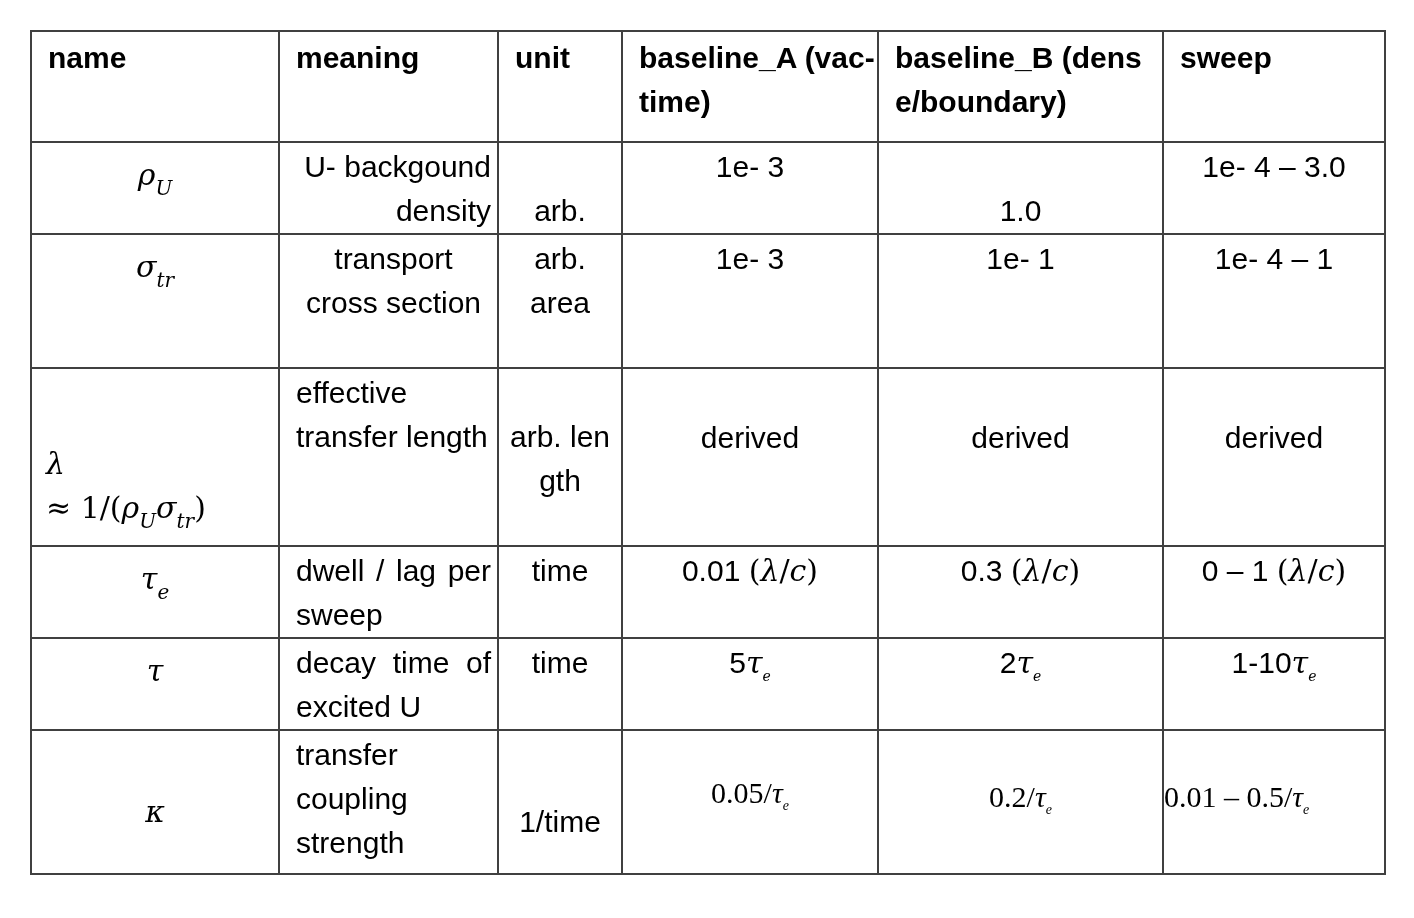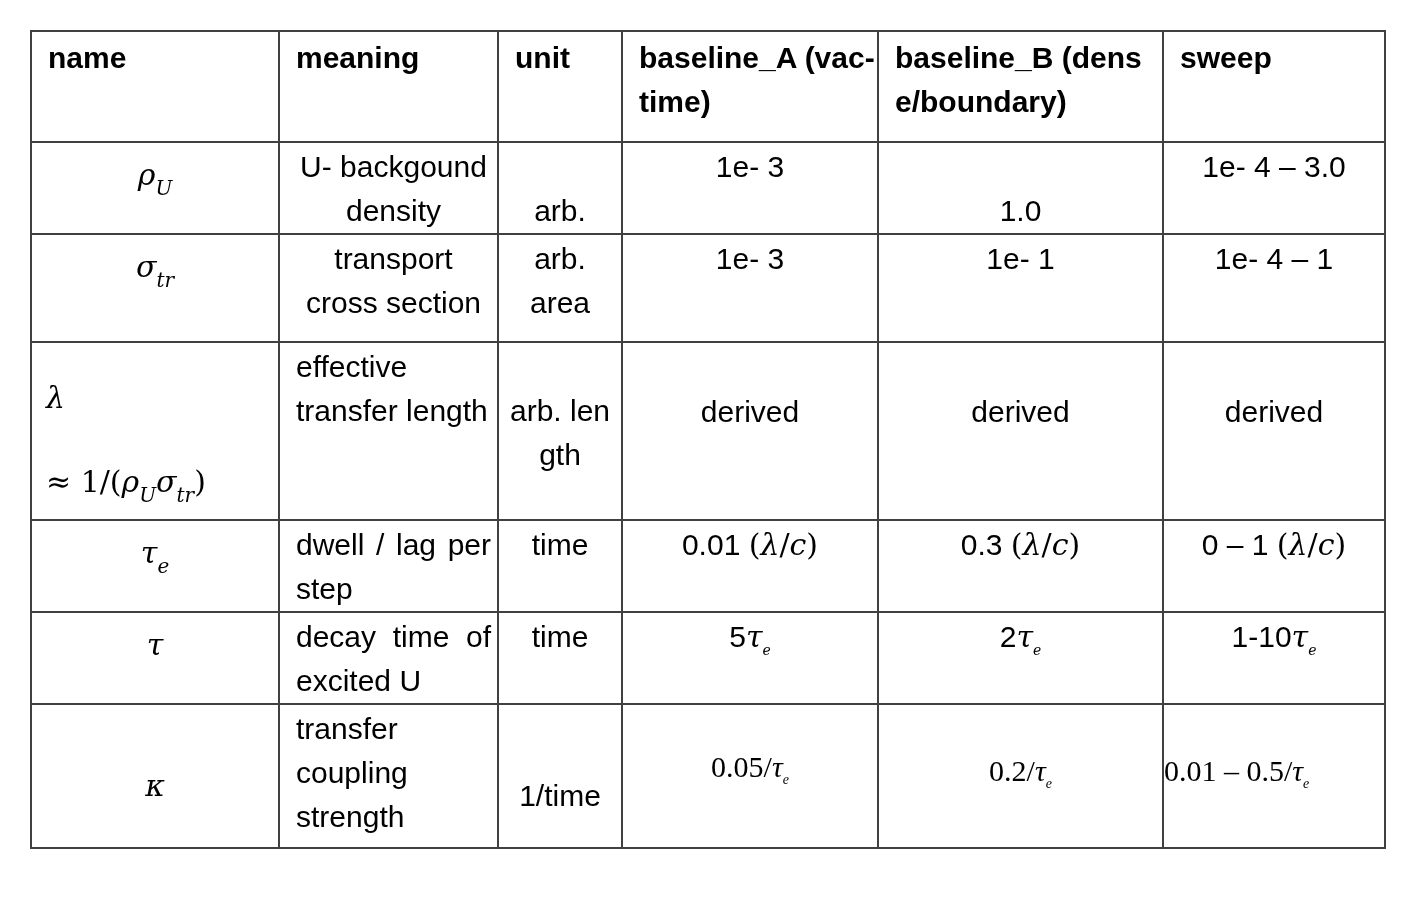--- a/index.html
+++ b/index.html
@@ -20,21 +20,21 @@
   }
   th { font-weight: bold; text-align: left; padding: 4px 0 0 16px !important; }
   .col-name { width: 248px; }
   .col-meaning { width: 219px; }
   .col-unit { width: 124px; }
   .col-a { width: 256px; }
   .col-b { width: 285px; }
   .col-sweep { width: 222px; }
   .r-head { height: 111px; }
   .r1 { height: 89px; }
-  .r2 { height: 108px; }
+  .r2 { height: 134px; }
   .r3 { height: 178px; }
   .r4 { height: 89px; border-radius: 26px; }
   .r5 { height: 89px; }
   .r6 { height: 144px; }
   .sym { text-align: center; font-family: "DejaVu Serif", serif; font-style: italic; font-size: 40px; line-height: 50px; padding-top: 10px !important; }
   .sym sub { font-size: 20px; vertical-align: -10px; }
   .meaning { padding: 2px 6px 0 16px !important; text-align: justify; }
   .unit { text-align: center; padding-top: 2px !important; }
   .val { text-align: center; padding-top: 2px !important; }
   .mid { vertical-align: middle !important; }
@@ -64,51 +64,51 @@
     <th>name</th>
     <th>meaning</th>
     <th>unit</th>
     <th>baseline_A (vac- time)</th>
     <th style="word-break: break-all;">baseline_B (dense/boundary)</th>
     <th>sweep</th>
   </tr>
 
   <tr class="r1">
     <td class="sym"><span>ρ</span><sub>U</sub></td>
-    <td class="meaning" style="word-break: break-all; text-align:center;">U- backgound density</td>
+    <td class="meaning" style="word-break: break-all; text-align:right;">U- backgound density</td>
     <td class="unit bottom-text">arb.</td>
     <td class="val">1e- 3</td>
     <td class="val bottom-text">1.0</td>
     <td class="val">1e- 4 – 3.0</td>
   </tr>
 
   <tr class="r2">
     <td class="sym"><span>σ</span><sub>tr</sub></td>
     <td class="meaning" style="text-align:center;margin-top:16px;">transport cross section</td>
     <td class="unit" style="padding-left:10px;padding-right:10px;">arb. area</td>
     <td class="val">1e- 3</td>
     <td class="val">1e- 1</td>
     <td class="val">1e- 4 – 1</td>
   </tr>
 
   <tr class="r3">
     <td class="lambda-cell">
       <div><i>λ</i></div>
-      <div style="white-space:nowrap;margin-top:40px;"><span>≈ 1/(</span><i>ρ</i><sub>U</sub><i>σ</i><sub>tr</sub><span>)</span></div>
+      <div style="white-space:nowrap;"><span>≈ 1/(</span><i>ρ</i><sub>U</sub><i>σ</i><sub>tr</sub><span>)</span></div>
     </td>
     <td class="meaning" style="text-align:left;">effective transfer length</td>
     <td class="unit" style="padding:46px 10px 0 10px !important; word-break: break-all;">arb. length</td>
     <td class="val mid" style="padding-bottom:40px !important;">derived</td>
     <td class="val mid" style="padding-bottom:40px !important;">derived</td>
     <td class="val mid" style="padding-bottom:40px !important;">derived</td>
   </tr>
 
   <tr class="r4">
     <td class="sym"><span>τ</span><sub>e</sub></td>
-    <td class="meaning" style="text-align:justify; text-align-last:left;">dwell / lag per step</td>
+    <td class="meaning" style="text-align:justify; text-align-last:left;">dwell / lag per sweep</td>
     <td class="unit">time</td>
     <td class="val"><span>0.01</span> <span class="math"><span>(</span><i>λ</i><span>/</span><i>c</i><span>)</span></span></td>
     <td class="val"><span>0.3</span> <span class="math"><span>(</span><i>λ</i><span>/</span><i>c</i><span>)</span></span></td>
     <td class="val"><span>0 – 1</span> <span class="math"><span>(</span><i>λ</i><span>/</span><i>c</i><span>)</span></span></td>
   </tr>
 
   <tr class="r5">
     <td class="sym"><span>τ</span></td>
     <td class="meaning" style="text-align:justify; text-align-last:left;">decay time of excited U</td>
     <td class="unit">time</td>

